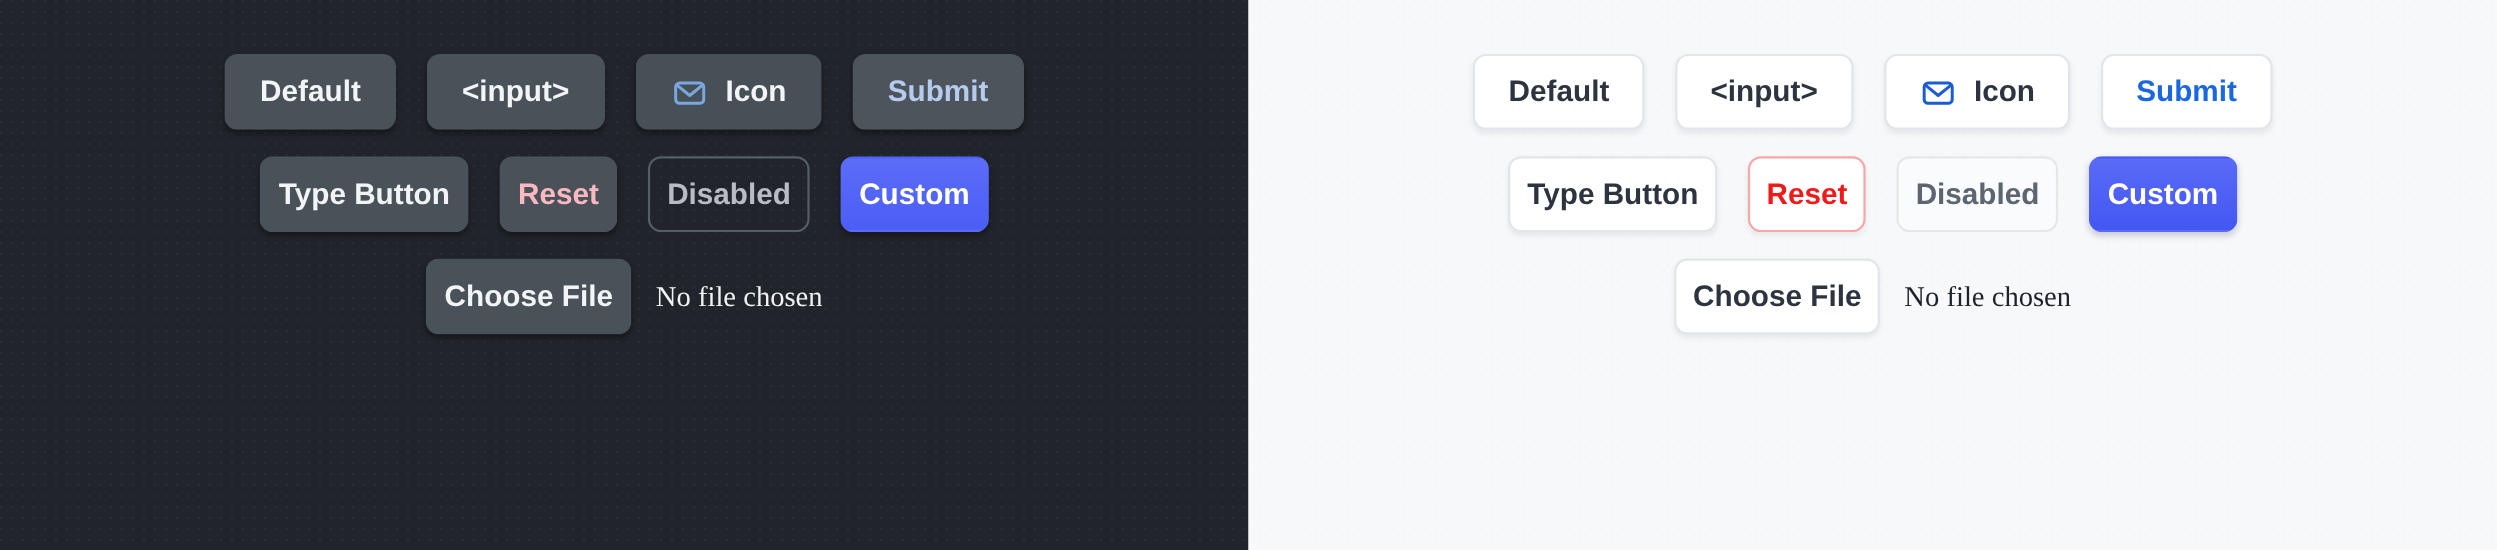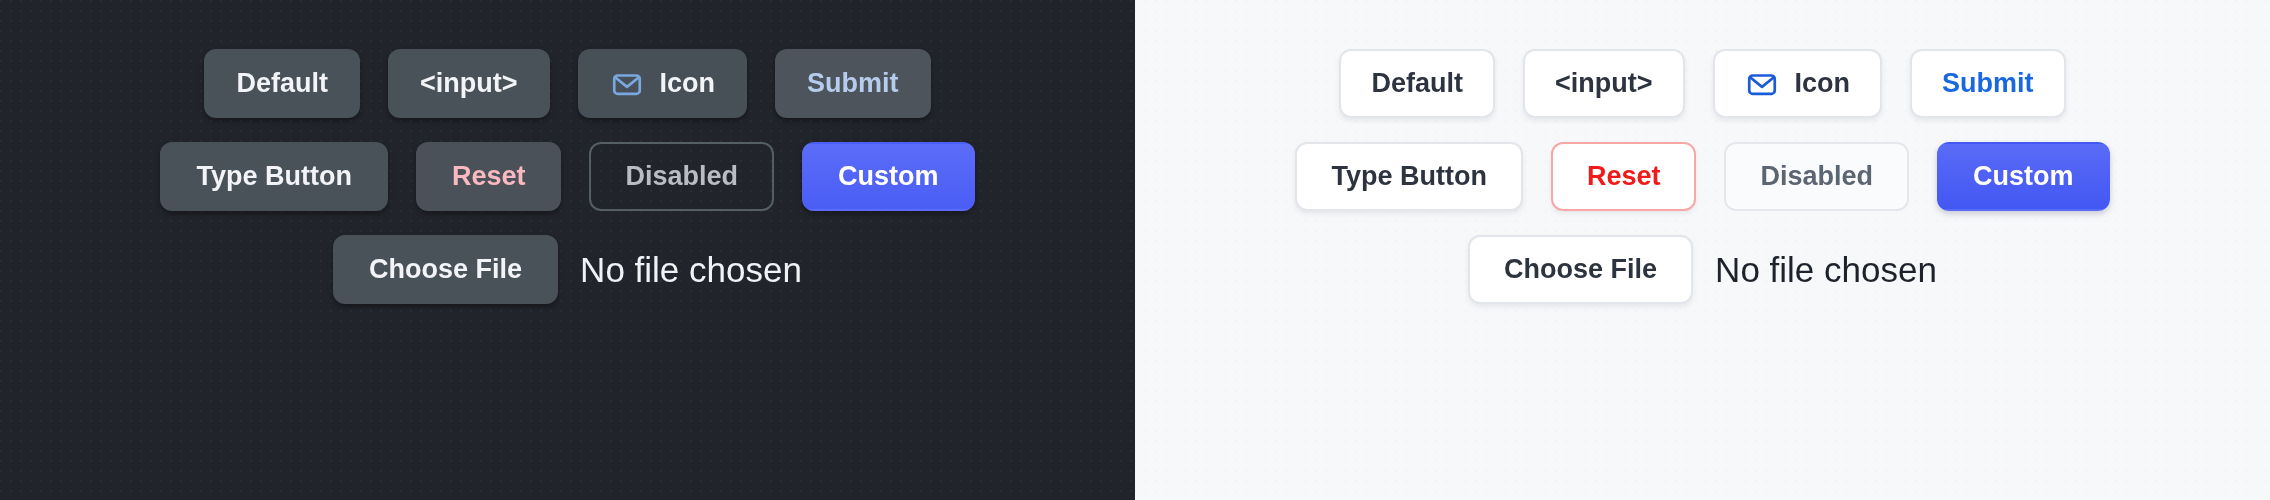--- a/index.html
+++ b/index.html
@@ -66,21 +66,21 @@
     font-family: "Liberation Sans", sans-serif;
     font-weight: bold;
     font-size: 27px;
     line-height: 1;
     white-space: nowrap;
     cursor: pointer;
     text-align: center;
   }
 
   .r1 { height: 69px; padding: 12px 30px; }
-  .r2 { height: 69px; padding: 0 34px; text-align: right; }
+  .r2 { height: 69px; padding: 0 15px; text-align: right; }
 
   
   .panel-dark .btn-default,
   .panel-dark .btn-input,
   .panel-dark .btn-icon,
   .panel-dark .btn-submit,
   .panel-dark .btn-type,
   .panel-dark .btn-reset,
   .panel-dark .btn-file {
     background-color: #495159;
@@ -141,22 +141,22 @@
   .panel-light .file-label { color: #1e232b; }
 
   
   .file-row {
     display: flex;
     align-items: center;
     justify-content: center;
     gap: 22px;
   }
   .file-label {
-    font-family: Liberation Sans, sans-serif;
-    font-size: 35px;
+    font-family: Liberation Serif, serif;
+    font-size: 26px;
     font-weight: normal;
     line-height: 1;
     white-space: nowrap;
   }
 
   
   .env-icon {
     display: inline-flex;
     align-items: center;
     justify-content: center;

